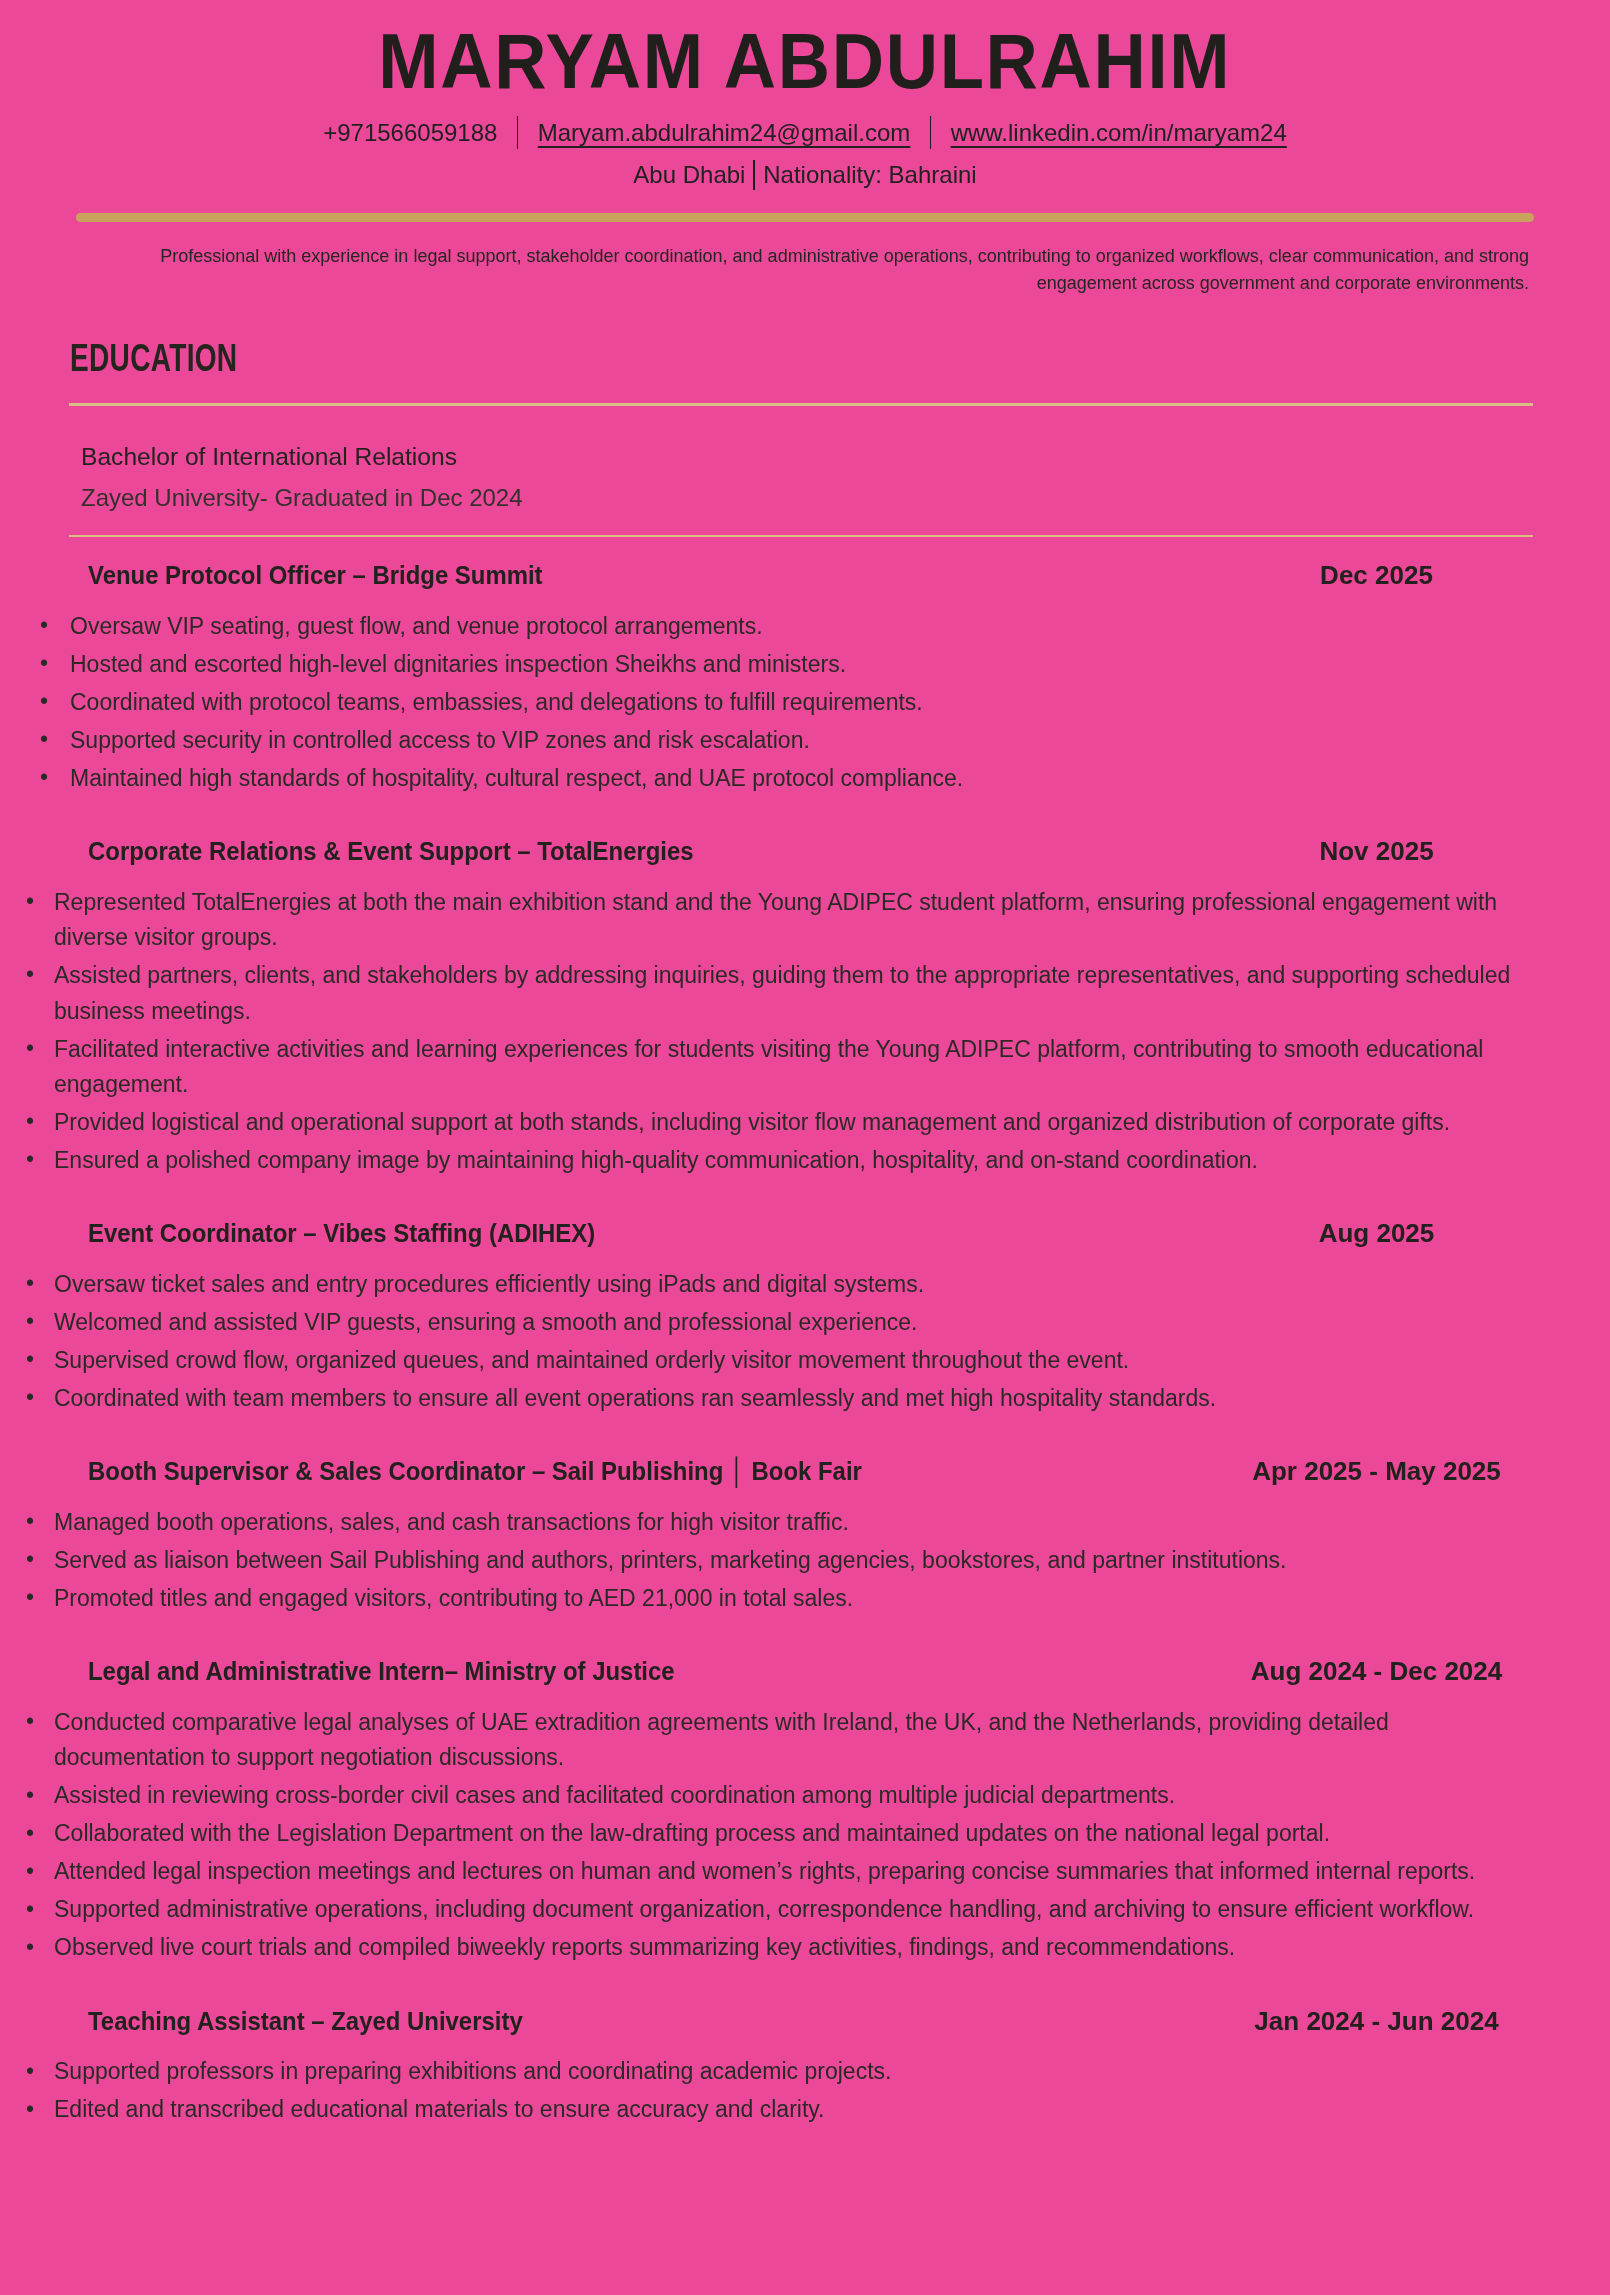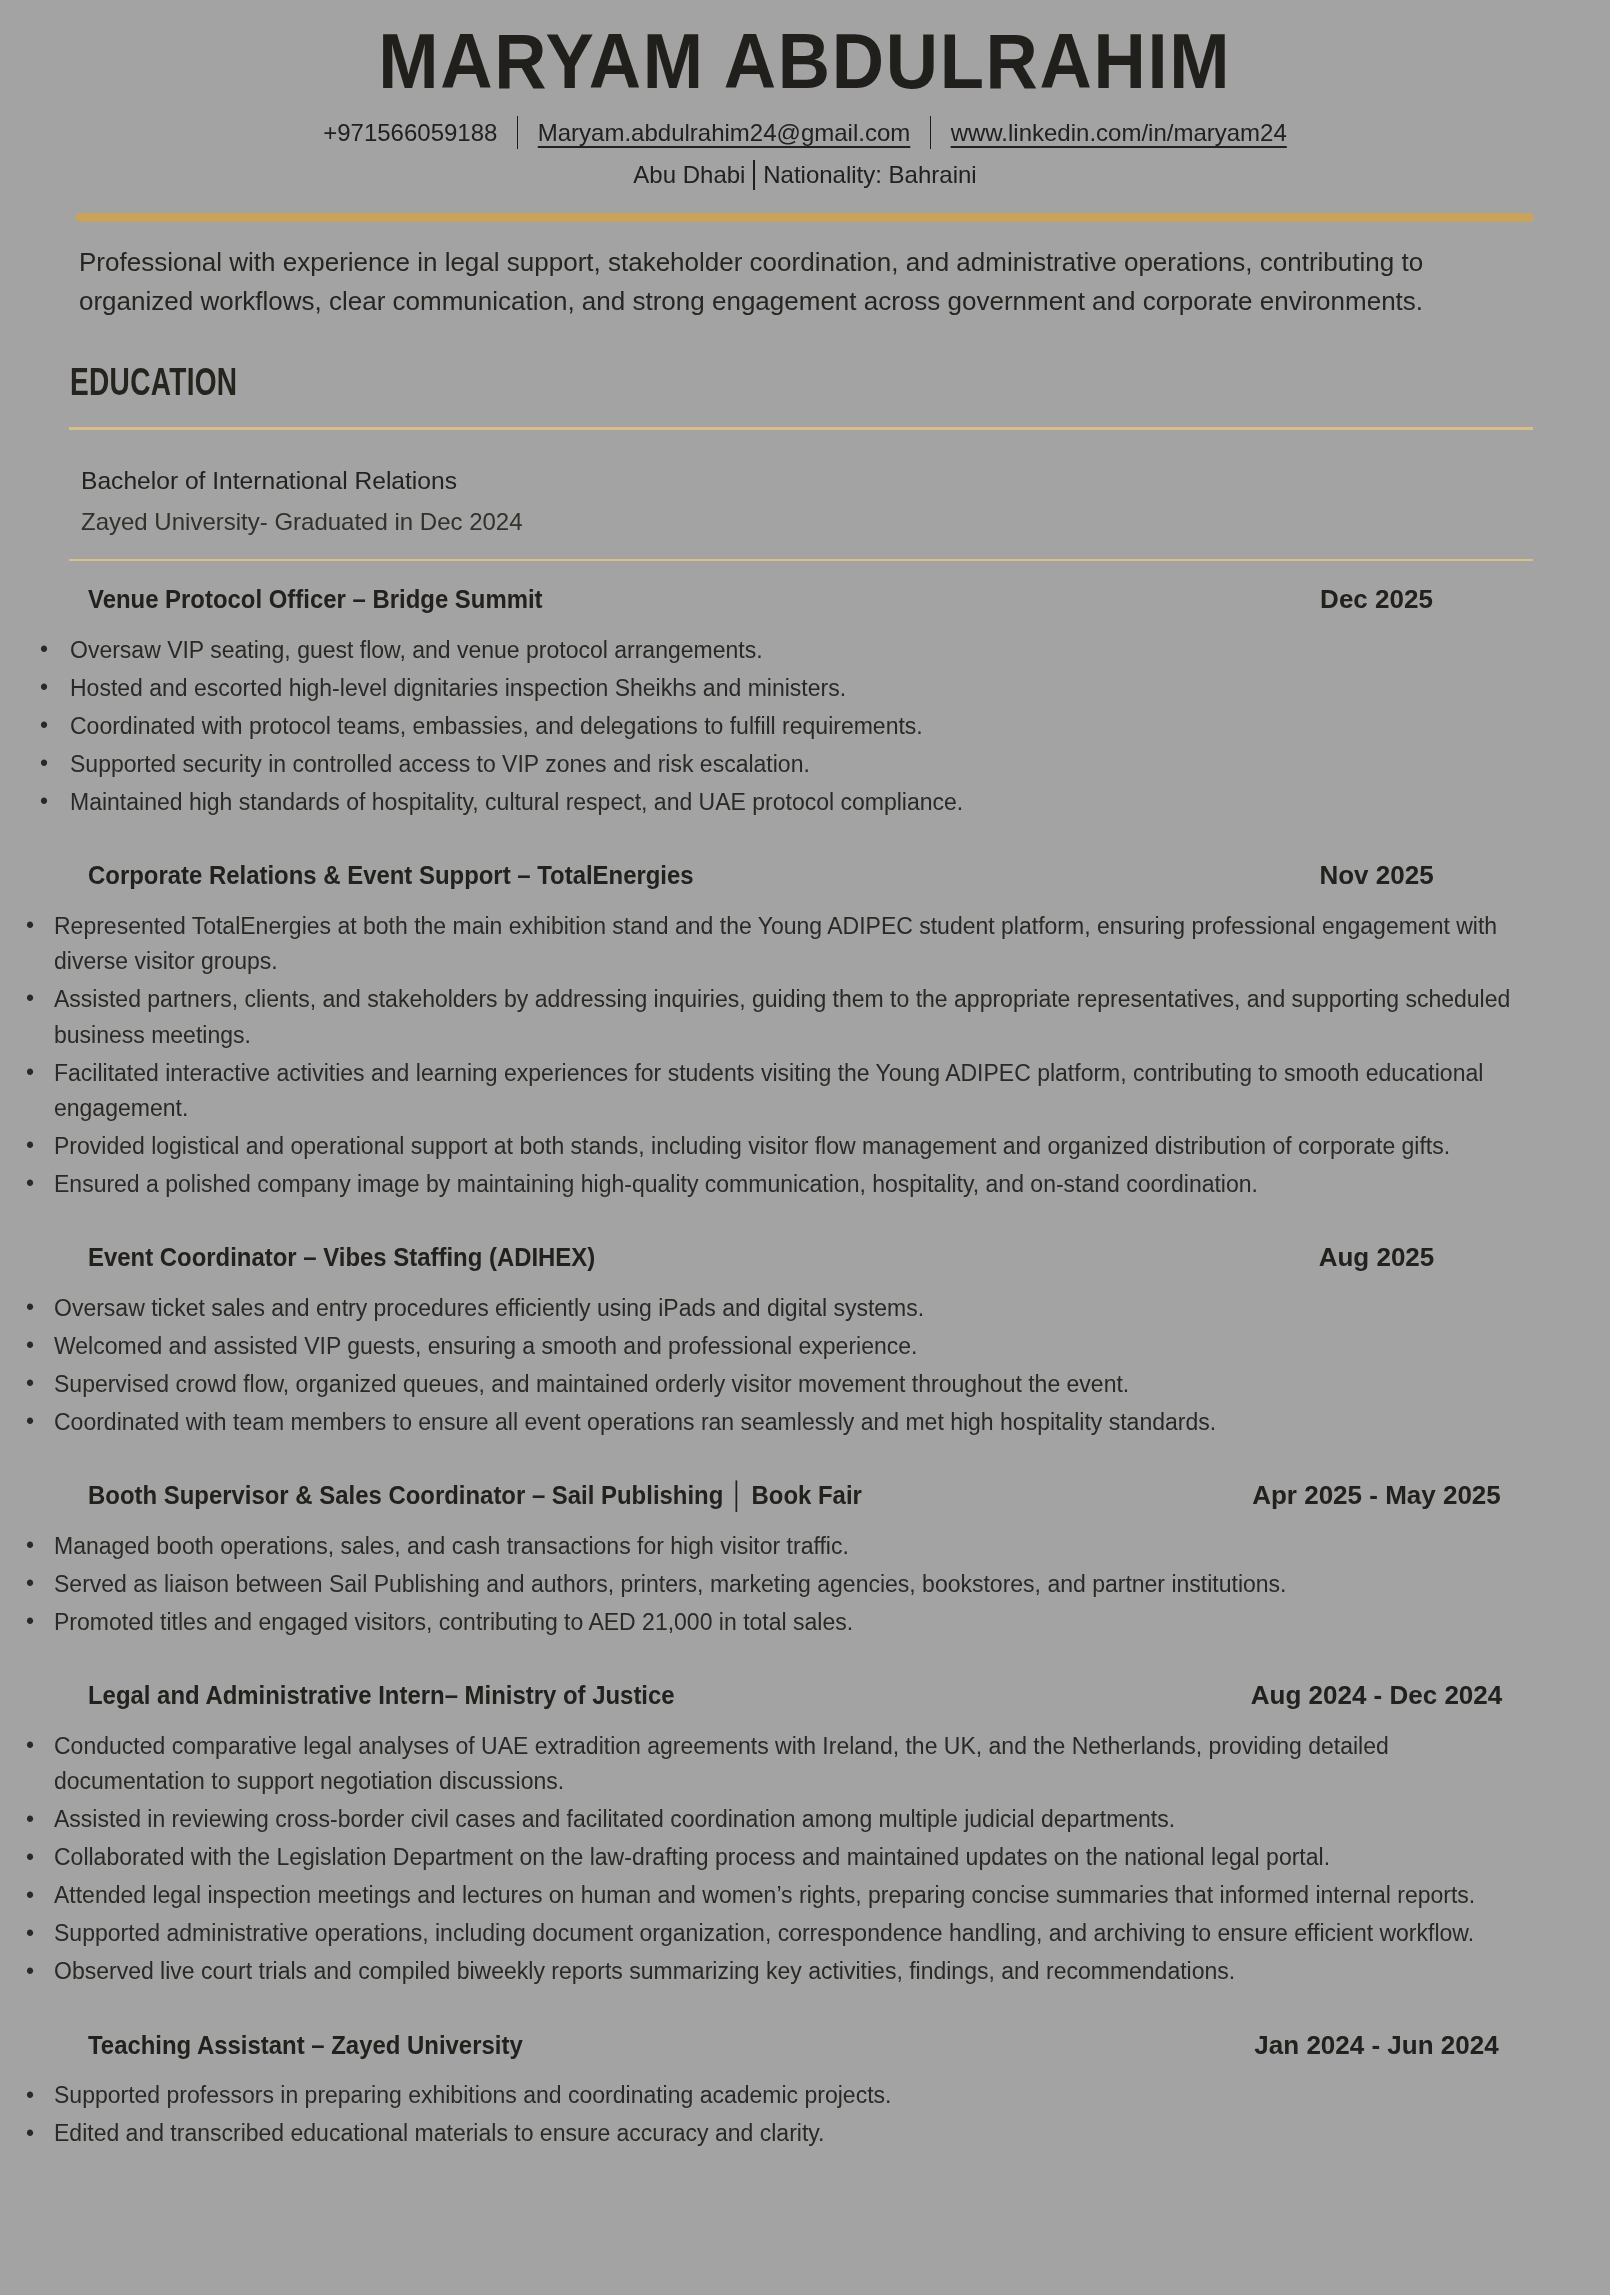--- a/index.html
+++ b/index.html
@@ -2,21 +2,21 @@
 <html style="font-size:14px"><head>
 <meta charset="utf-8">
 <style>
   * { box-sizing: border-box; }
   html, body { margin: 0; padding: 0; background: #e8e6e1; }
   .page {
     position: relative;
     width: 1610px;
     height: 2295px;
     margin: 0 auto;
-    background: #a3a3a3;
+    background: #ec4899;
     font-family: "Liberation Sans", sans-serif;
     color: #2B2925;
     overflow: hidden;
   }
 
   
   .header { text-align: center; padding-top: 23px; }
   .name {
     display: inline-block;
     font-size: 77px;
@@ -63,24 +63,25 @@
     background: #C9A35C;
   }
   .thin-rule {
     margin: 23px 77px 0 69px;
     height: 2.6px;
     background: #D9BE85;
   }
 
   
   .summary {
-    margin: 21px 81px 0 79px;
-    font-size: 26px;
+    margin: 21px 81px 0 112px;
+    font-size: 18px;
     line-height: 1.50;
     color: #272521;
+    text-align: right;
   }
 
   
   .section-heading {
     margin: 40px 0 0 70px;
     line-height: 1.1;
   }
   .section-heading .cond {
     display: inline-block;
     font-size: 39px;

